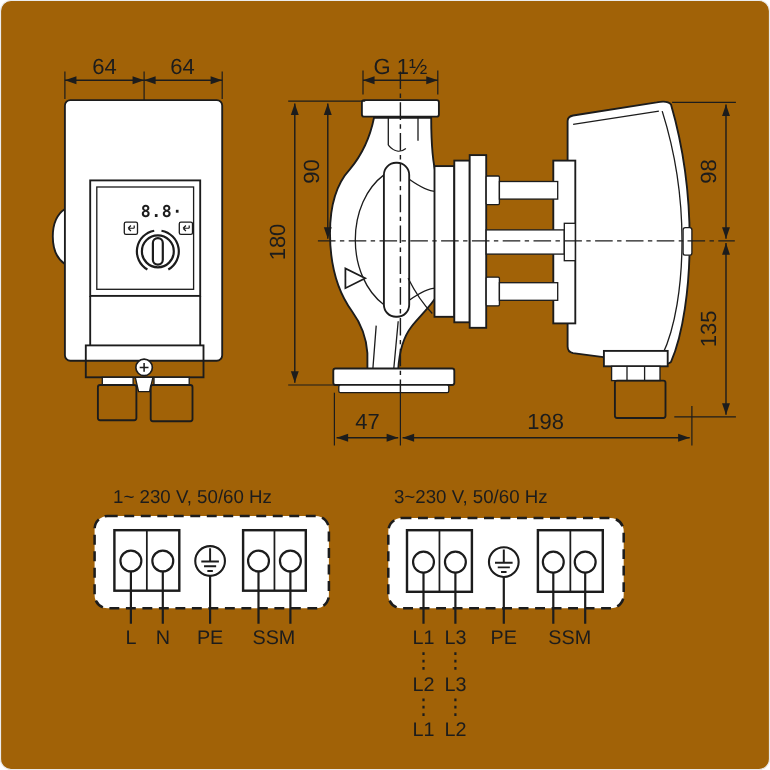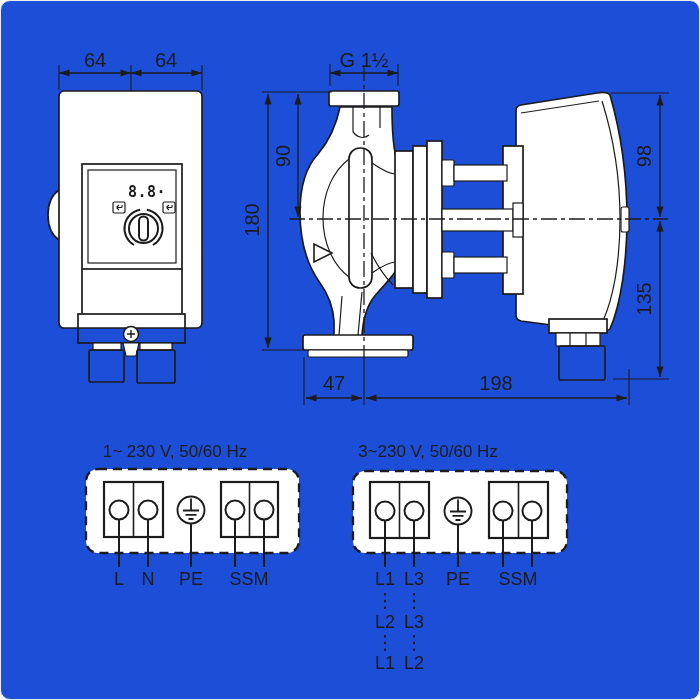--- a/index.html
+++ b/index.html
@@ -1,16 +1,16 @@
 <!DOCTYPE html>
 <html><head>
 <meta charset="utf-8">
 <style>
   html,body{margin:0;padding:0;background:#fff;}
-  .stage{width:700px;height:700px;background:#1d4ed8;border:1px solid #ececec;border-radius:10px;box-sizing:border-box;overflow:hidden;}
+  .stage{width:700px;height:700px;background:#a16207;border:1px solid #ececec;border-radius:10px;box-sizing:border-box;overflow:hidden;}
   svg{display:block;}
   text{font-family:"Liberation Sans","DejaVu Sans",sans-serif;fill:#1c1c1c;}
   .dim-label{font-size:20px;}
   .wire-title{font-size:17px;}
   .wire-label{font-size:18px;}
   .seg{font-family:"DejaVu Sans Mono",monospace;font-weight:bold;font-size:15px;letter-spacing:.5px;}
   .ln{stroke:#1c1c1c;fill:none;}
   .w17{stroke-width:1.7;}
   .w12{stroke-width:1.2;}
   .fw{fill:#ffffff;}

